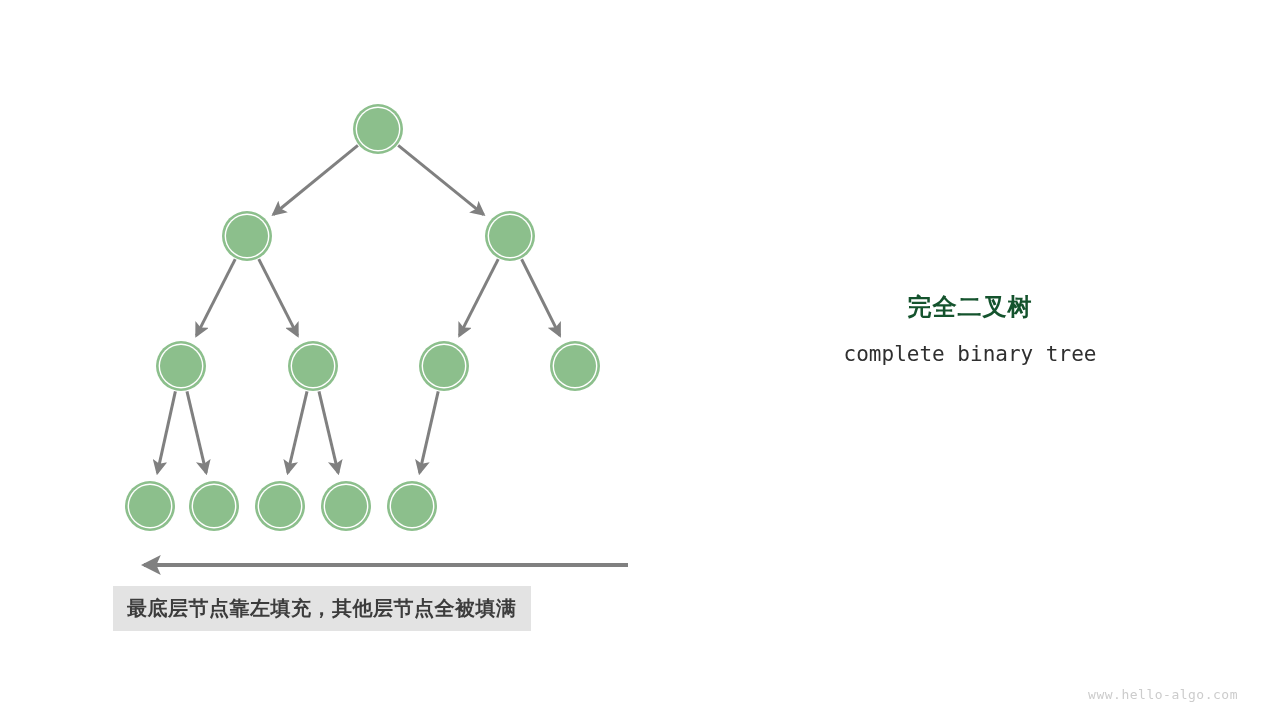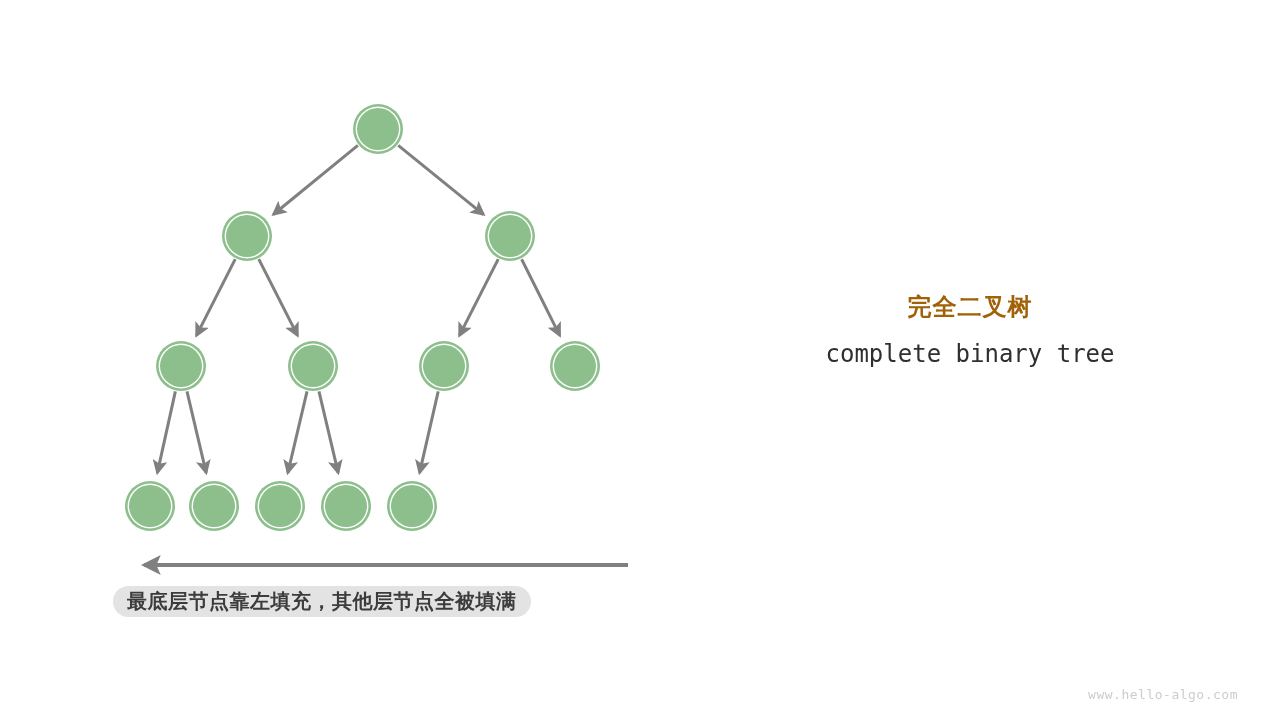--- a/index.html
+++ b/index.html
@@ -27,46 +27,46 @@
     position: absolute;
     left: 760px;
     top: 292px;
     width: 420px;
     text-align: center;
   }
   .diagram-title {
     font-family: "Liberation Sans", sans-serif;
     font-size: 24px;
     font-weight: bold;
-    color: #a16207;
+    color: #14532d;
     letter-spacing: 1px;
     margin: 0;
     line-height: 30px;
   }
   .diagram-subtitle {
     font-family: "DejaVu Sans Mono", "Liberation Mono", monospace;
-    font-size: 24px;
+    font-size: 21px;
     color: #2f2f2f;
     margin: 0;
     margin-top: 19px;
     line-height: 26px;
     letter-spacing: 0px;
   }
 
   .caption-bar {
     position: absolute;
     left: 113px;
     top: 586px;
-    height: 31px;
+    height: 45px;
     display: flex;
     align-items: center;
     padding: 0 14px;
     box-sizing: border-box;
     background: #e3e3e3;
-    border-radius: 16px;
+    border-radius: 0;
   }
   .caption-text {
     font-family: "Liberation Sans", sans-serif;
     font-size: 20px;
     font-weight: bold;
     color: #3c3c3c;
     white-space: nowrap;
     letter-spacing: 0.5px;
   }
 

